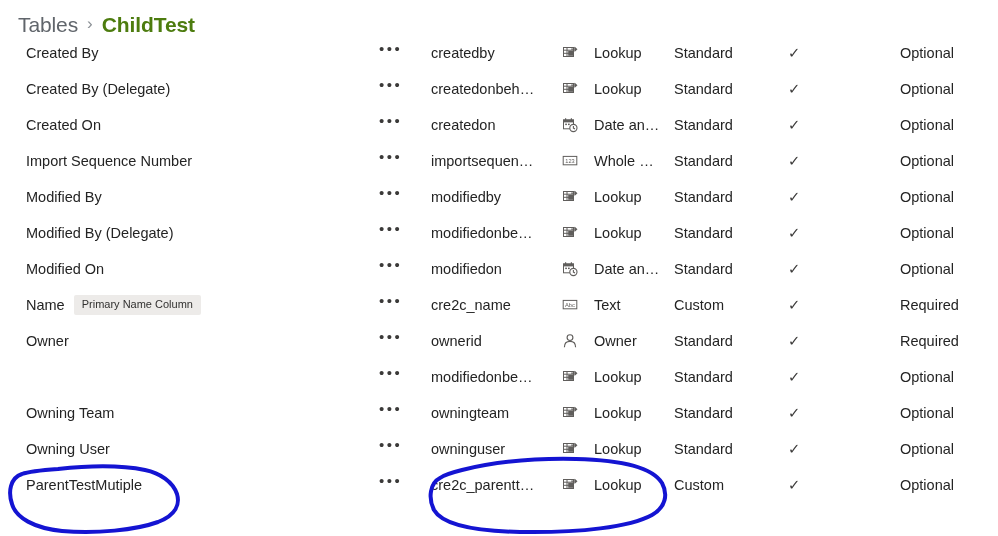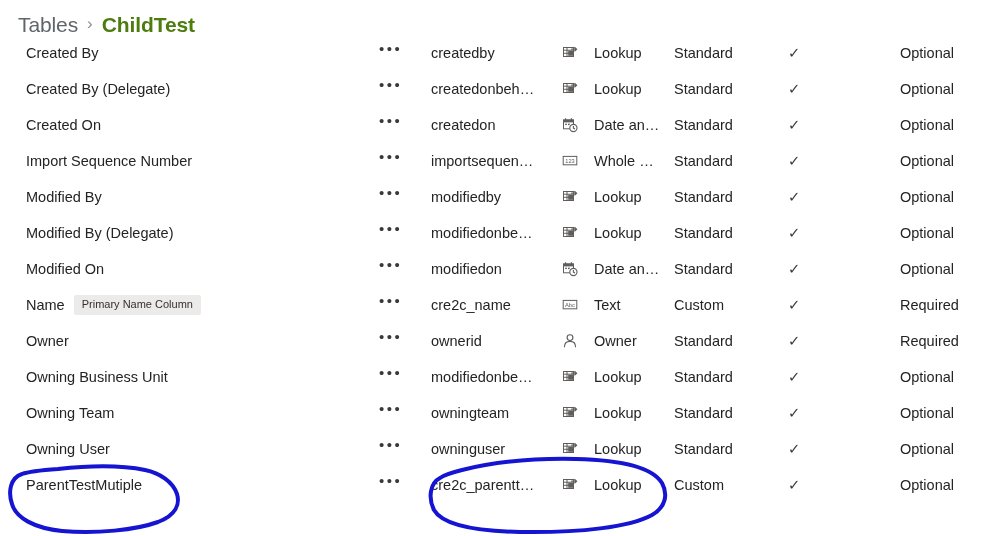--- a/index.html
+++ b/index.html
@@ -306,23 +306,20 @@
               <path d="M 2.4 14.2 C 2.4 10.3 5.0 8.3 8 8.3 C 11 8.3 13.6 10.3 13.6 14.2" fill="none" stroke="#605e5c" stroke-width="1.15"></path>
             </svg>
           </span>
           <span class="dtype-label">Owner</span>
         </div>
         <div class="c-custom">Standard</div>
         <div class="c-check check">✓</div>
         <div class="c-req">Required</div>
       </div>
       <div class="row">
-        <div class="c-display">
-          <span>Owning Business Unit</span>
-        </div>
         <div class="c-more"><span class="ellipsis">•••</span></div>
         <div class="c-logical">modifiedonbe…</div>
         <div class="c-type">
           <span class="icon">
             <svg width="16" height="16" viewBox="0 0 16 16" xmlns="http://www.w3.org/2000/svg">
               <rect x="1.5" y="2.5" width="10" height="9" fill="none" stroke="#605e5c" stroke-width="1"></rect>
               <line x1="1.5" y1="5.2" x2="11.5" y2="5.2" stroke="#605e5c" stroke-width="1"></line>
               <line x1="1.5" y1="8.3" x2="11.5" y2="8.3" stroke="#605e5c" stroke-width="1"></line>
               <line x1="5" y1="2.5" x2="5" y2="11.5" stroke="#605e5c" stroke-width="1"></line>
               <rect x="6.2" y="5.8" width="5" height="5" fill="#605e5c"></rect>

